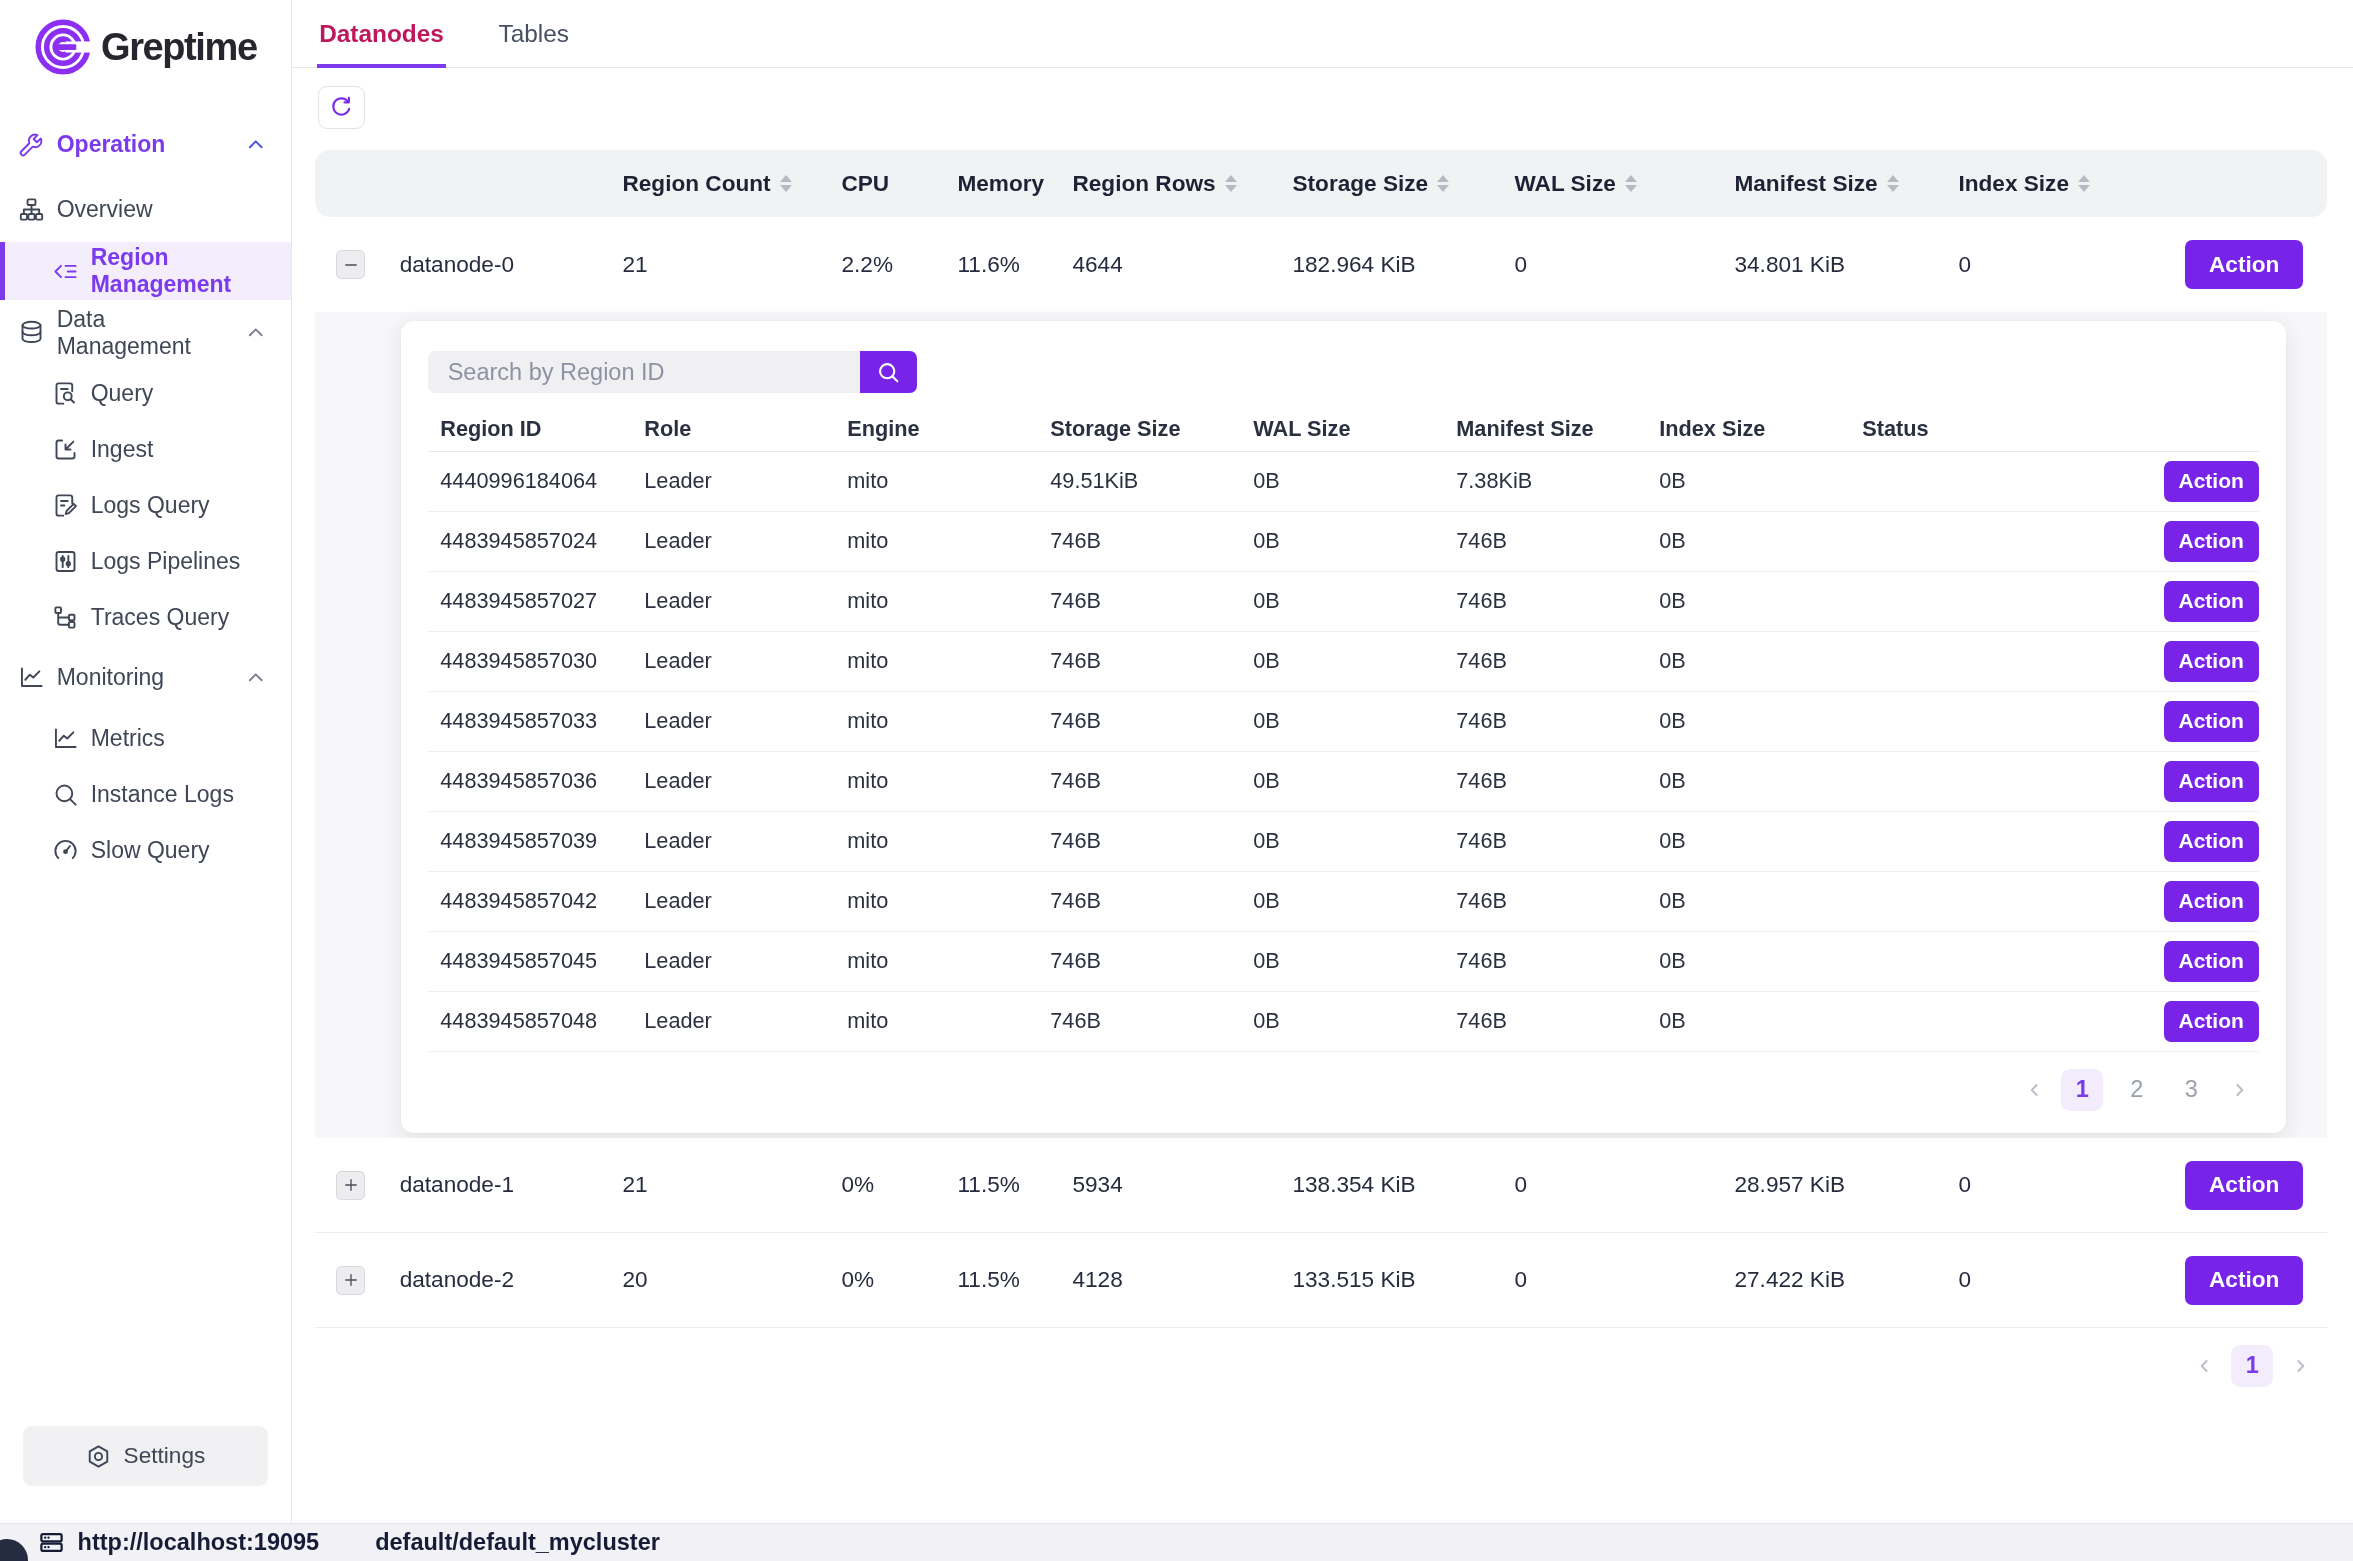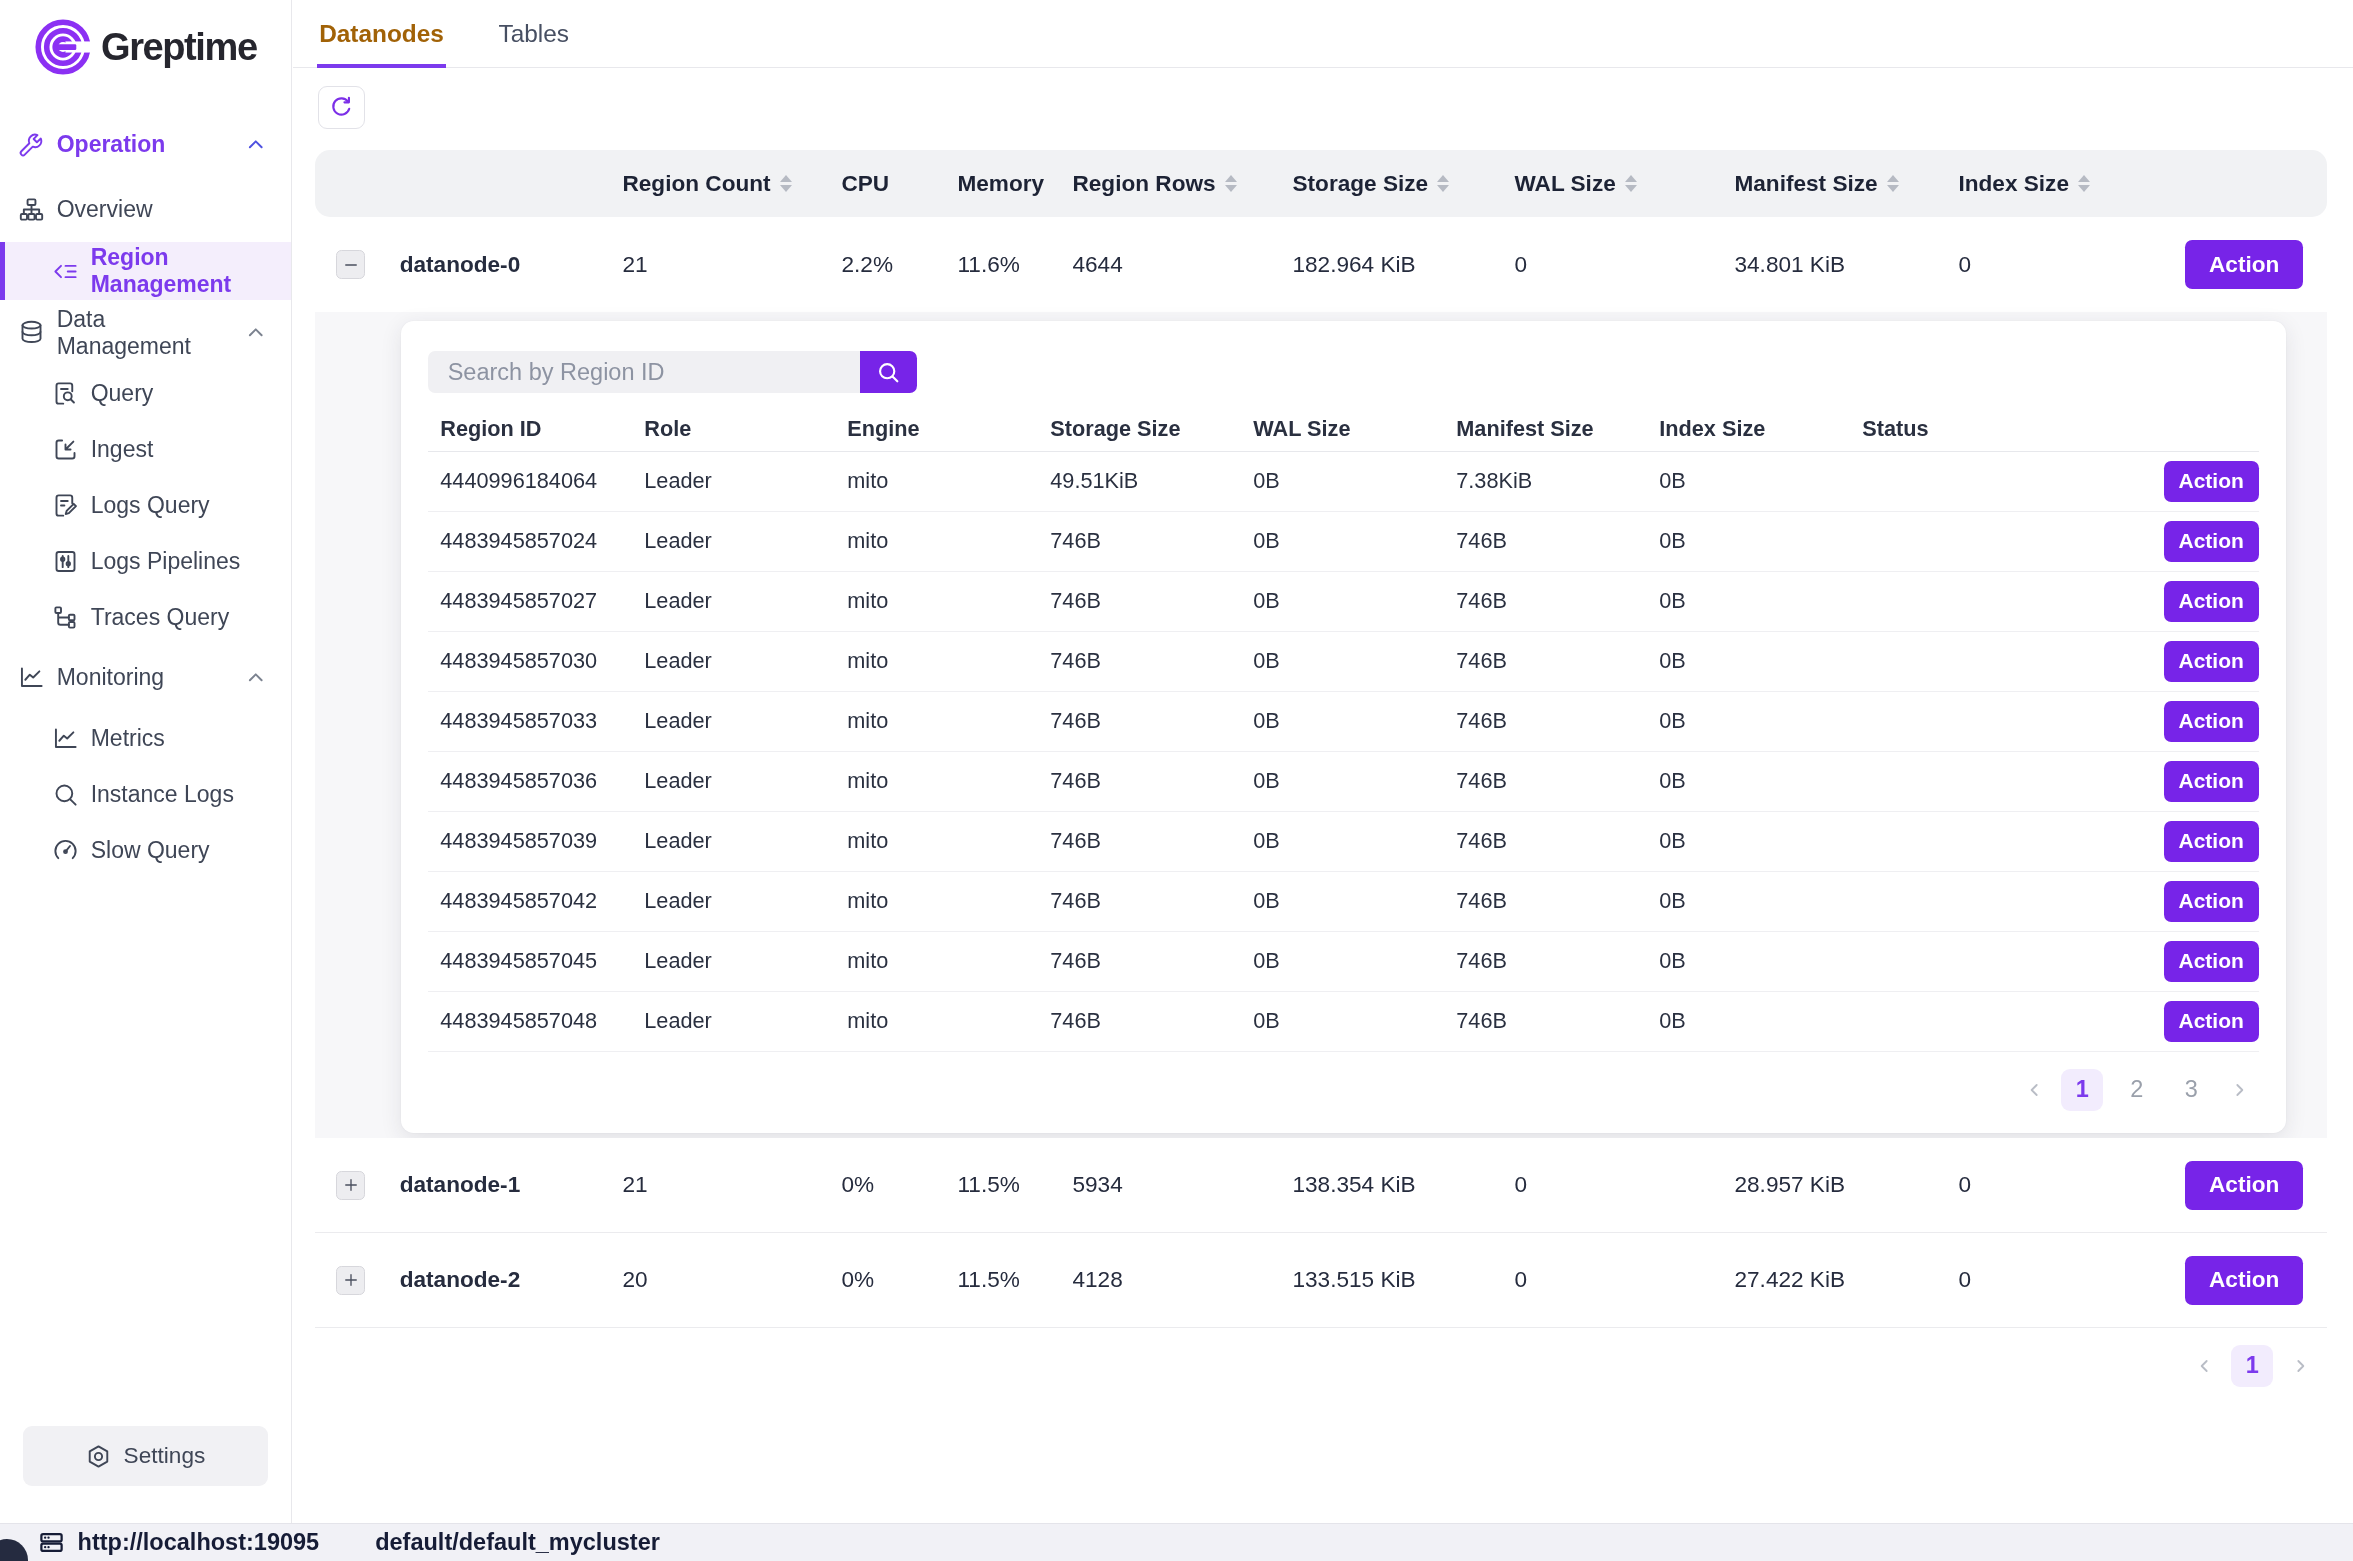--- a/index.html
+++ b/index.html
@@ -40,39 +40,39 @@
                      border-radius:50%; background:#252b40; }
   .statusbar svg.ic { width:27px; height:27px; stroke-width:2; }
   .sb-url { margin-left:12.6px; }
   .sb-cluster { margin-left:56px; }
 
   
   .main { position:absolute; left:293px; top:0; width:2060px; height:1523px; background:#fff; overflow:hidden; }
   .tabbar { height:68px; border-bottom:0.9px solid #e8e8ec; display:flex; align-items:stretch; padding-left:24.4px; }
   .tab { display:flex; align-items:center; padding:0 1.8px; margin-right:51px; font-size:24.4px;
          color:#474f62; position:relative; cursor:pointer; }
-  .tab.active { color:#a16207; font-weight:600; }
+  .tab.active { color:#be185d; font-weight:600; }
   .tab.active::after { content:""; position:absolute; left:0; right:0; bottom:-0.9px; height:3.6px; background:#7c3aed; }
   .refresh-btn { margin:18px 0 0 25px; width:47px; height:43px; border:0.9px solid #e2e2e8; border-radius:9px;
                  background:#fff; display:flex; align-items:center; justify-content:center; color:#7c2fe8; cursor:pointer; }
   .refresh-btn svg.ic { width:24.4px; height:24.4px; stroke-width:2.1; }
 
   
   .dn-table { margin:21px 0 0 21.7px; width:2012px; font-size:22.6px; }
   .dn-grid { display:grid; grid-template-columns:68px 238px 219px 116px 115px 220px 222px 220px 224px 205px 165px;
              align-items:center; }
   .dn-head { background:#f1f2f4; height:67px; font-weight:700; color:#1d2335; border-radius:15px; }
   .hcell { display:flex; align-items:center; gap:9px; padding-left:1.8px; }
   .sorter { display:inline-flex; flex-direction:column; cursor:pointer; }
   .car { width:0; height:0; border-left:6.3px solid transparent; border-right:6.3px solid transparent; }
   .car.up { border-bottom:7.2px solid #b6bac3; margin-bottom:3.6px; }
   .car.dn { border-top:7.2px solid #b6bac3; }
   .dn-row { height:95px; background:#fff; }
   .dn-row.bordered { border-bottom:0.9px solid #ebebee; }
-  .cell.name { padding-left:17px;font-weight:bold; }
+  .cell.name { padding-left:17px; }
   .cell.num { padding-left:1.8px; }
   .expander { width:29px; height:29px; margin-left:21.7px; border:0.9px solid #d7d7dc; border-radius:5.4px;
               background:#ededf0; color:#3f4553; display:flex; align-items:center; justify-content:center; cursor:pointer; }
   .expander svg { width:18px; height:18px; stroke:#4a4f5e; stroke-width:1.8; stroke-linecap:round; fill:none; }
   .btn-action { background:#7724e8; color:#fff; border:none; border-radius:7.2px; cursor:pointer; font-family:inherit;font-weight:bold; }
   .btn-action.lg { width:118px; height:49px; font-size:22.6px; }
   .btn-action.sm { width:95px; height:41px; font-size:21px; }
   .action-cell { display:flex; justify-content:center; }
 
   

